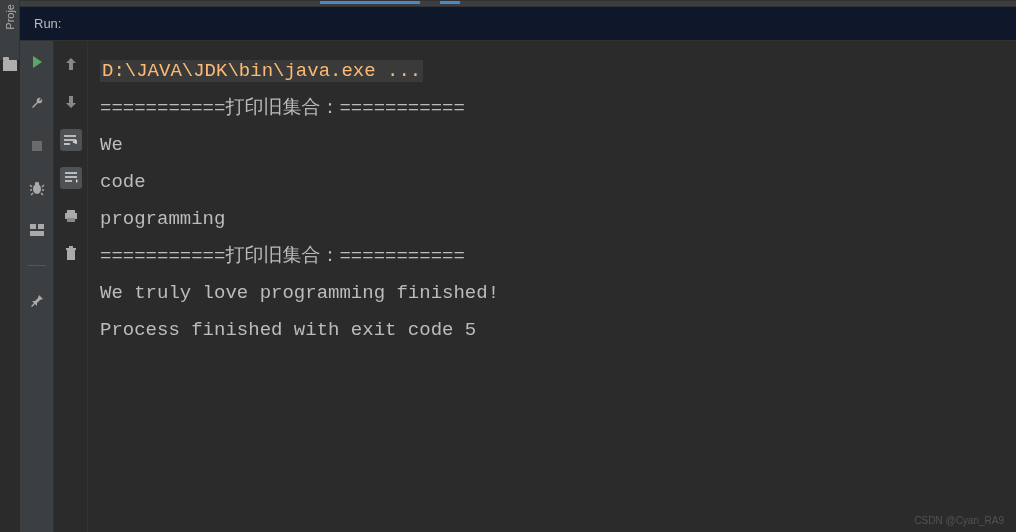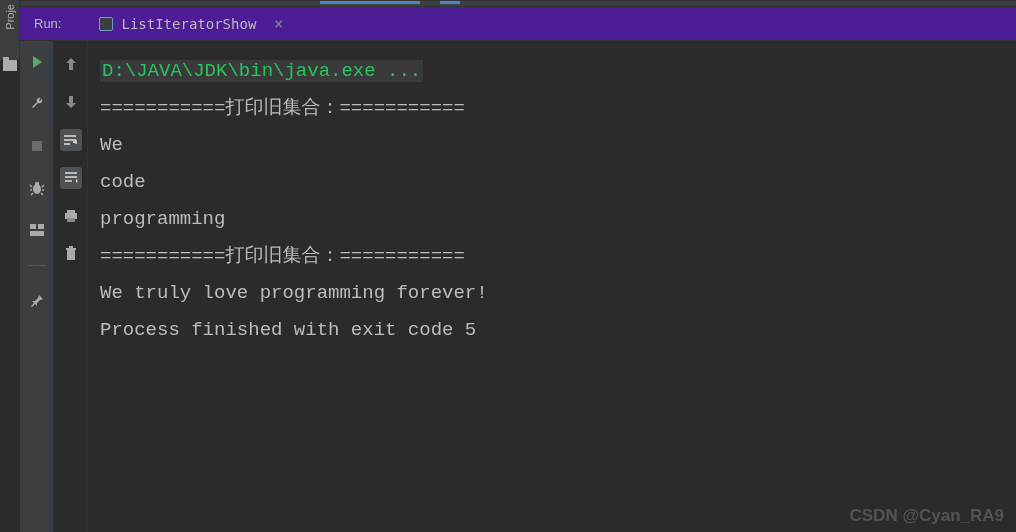--- a/index.html
+++ b/index.html
@@ -64,21 +64,21 @@
       background: #4a88c7;
     }
     .top-blue2 {
       position: absolute;
       top: 0; left: 420px;
       width: 20px; height: 3px;
       background: #4a88c7;
     }
     .run-header {
       height: 34px;
-      background: #4c1d95;
+      background: #0f172a;
       border-bottom: 1px solid #323232;
       display: flex;
       align-items: center;
       padding-left: 14px;
       font-size: 13px;
       color: #bbb;
     }
     .run-header .label { margin-right: 30px; }
     .run-tab {
       display: flex;
@@ -152,51 +152,45 @@
     }
     .console {
       flex: 1;
       padding: 12px 12px;
       font-family: Consolas, "Courier New", monospace;
       font-size: 19px;
       line-height: 1.95;
       color: #bcbcbc;
       white-space: pre;
     }
-    .cmd { color: #22c55e; background: #3a3a3a; padding: 0 2px; }
+    .cmd { color: #fdba74; background: #3a3a3a; padding: 0 2px; }
     .watermark {
       position: absolute;
       right: 12px;
       bottom: 6px;
-      font-size: 17px;
+      font-size: 10px;
       color: rgba(200,200,200,0.25);
-      font-weight: bold;
     }
     svg { display: block; }
   </style>
 </head>
 <body>
 
 <div class="left-tab">
   <span>Proje</span>
 </div>
 <div class="folder-icon"></div>
 
 <div class="main">
   <div class="top-edge"></div>
   <div class="top-blue1"></div>
   <div class="top-blue2"></div>
 
   <div class="run-header">
     <span class="label">Run:</span>
-    <div class="run-tab">
-      <span class="app-icon"></span>
-      <span>ListIteratorShow</span>
-      <span class="close">×</span>
-    </div>
   </div>
 
   <div class="body-area">
     <div class="toolbar-col">
       <div class="ico">
         <svg width="14" height="14" viewBox="0 0 14 14">
             <path d="M3 1 L12 7 L3 13 Z" fill="#59a869"></path>
           </svg>
       </div>
       <div class="ico">
@@ -269,18 +263,18 @@
           </svg>
       </div>
     </div>
 
     <div class="console"><span class="cmd">D:\JAVA\JDK\bin\java.exe ...</span>
 <span>===========打印旧集合：===========</span>
 <span>We</span>
 <span>code</span>
 <span>programming</span>
 <span>===========打印旧集合：===========</span>
-<span>We truly love programming forever!</span>
+<span>We truly love programming finished!</span>
 <span>Process finished with exit code 5</span></div>
   </div>
 </div>
 
 <div class="watermark">CSDN @Cyan_RA9</div>
 
 </body></html>

